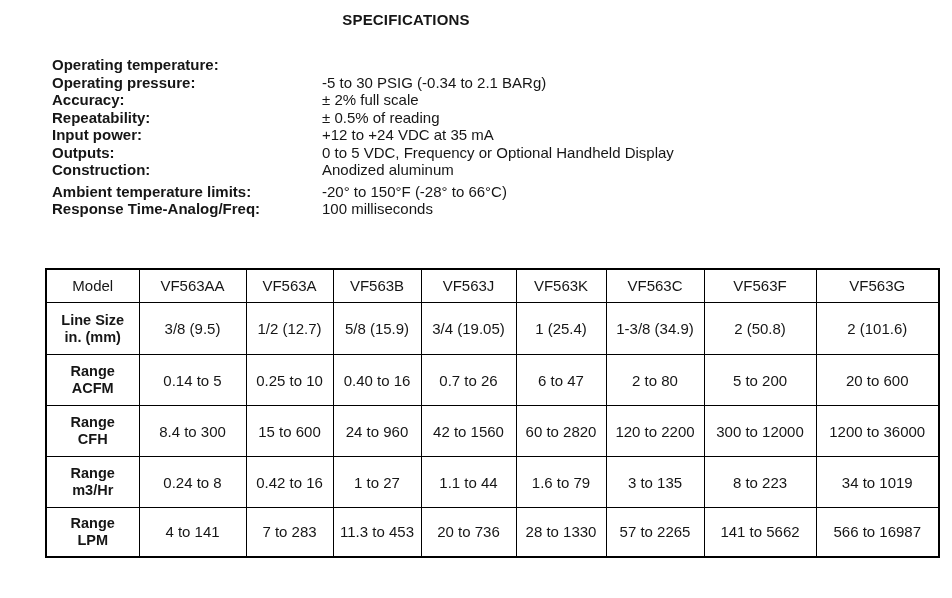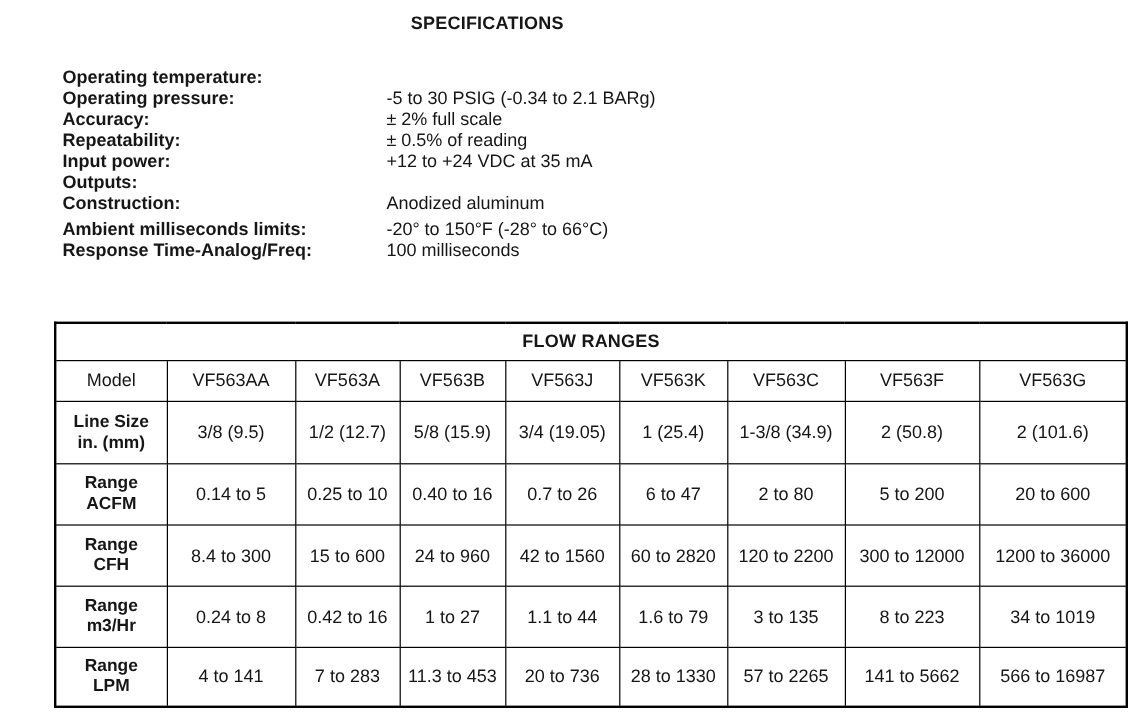--- a/index.html
+++ b/index.html
@@ -82,27 +82,28 @@
     <div class="spec-row">
       <span class="spec-label">Repeatability:</span>
       <span class="spec-value">± 0.5% of reading</span>
     </div>
     <div class="spec-row">
       <span class="spec-label">Input power:</span>
       <span class="spec-value">+12 to +24 VDC at 35 mA</span>
     </div>
     <div class="spec-row">
       <span class="spec-label">Outputs:</span>
+      <span class="spec-value">0 to 5 VDC, Frequency or Optional Handheld Display</span>
     </div>
     <div class="spec-row">
       <span class="spec-label">Construction:</span>
       <span class="spec-value">Anodized aluminum</span>
     </div>
     <div class="spec-row gap-before">
-      <span class="spec-label">Ambient milliseconds limits:</span>
+      <span class="spec-label">Ambient temperature limits:</span>
       <span class="spec-value">-20° to 150°F (-28° to 66°C)</span>
     </div>
     <div class="spec-row">
       <span class="spec-label">Response Time-Analog/Freq:</span>
       <span class="spec-value">100 milliseconds</span>
     </div>
   </div>
 
   <table class="flow-table">
     <colgroup>
@@ -110,23 +111,20 @@
         <col style="width:107px">
         <col style="width:87px">
       <col style="width:88px">
         <col style="width:95px">
         <col style="width:90px">
       <col style="width:98px">
         <col style="width:112px">
         <col style="width:123px">
     </colgroup>
     <tbody>
-      <tr class="r-title">
-        <td colspan="9" class="tbl-title-cell">FLOW RANGES</td>
-      </tr>
       <tr class="r-model">
         <td class="hdr">Model</td>
         <td class="hdr">VF563AA</td>
         <td class="hdr">VF563A</td>
         <td class="hdr">VF563B</td>
         <td class="hdr">VF563J</td>
         <td class="hdr">VF563K</td>
         <td class="hdr">VF563C</td>
         <td class="hdr">VF563F</td>
         <td class="hdr">VF563G</td>

